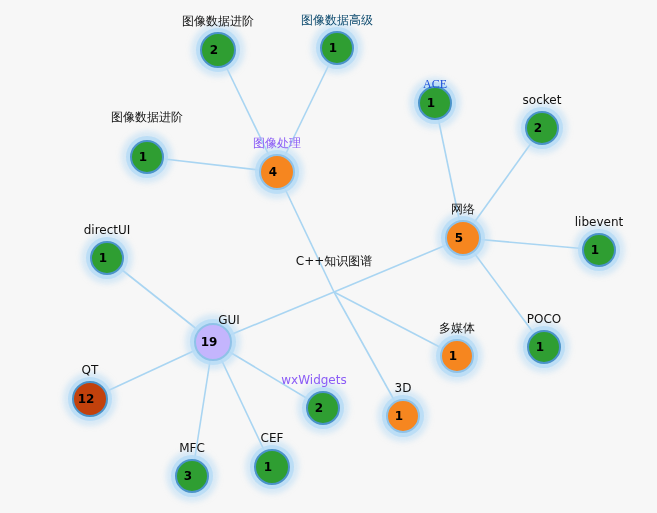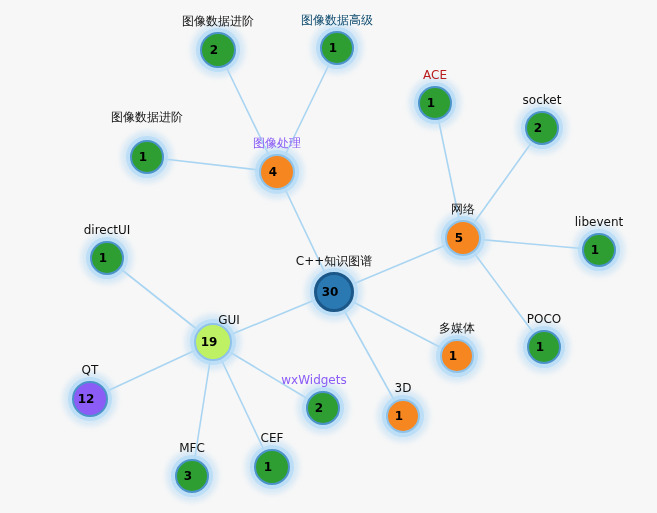--- a/index.html
+++ b/index.html
@@ -61,33 +61,30 @@
       <line x1="334" y1="292" x2="213" y2="342" stroke="#a9d5f2" stroke-width="1.6"></line>
       <line x1="334" y1="292" x2="457" y2="356" stroke="#a9d5f2" stroke-width="1.6"></line>
       <line x1="334" y1="292" x2="403" y2="416" stroke="#a9d5f2" stroke-width="1.6"></line>
       <line x1="213" y1="342" x2="107" y2="258" stroke="#a9d5f2" stroke-width="1.6"></line>
       <line x1="213" y1="342" x2="90" y2="399" stroke="#a9d5f2" stroke-width="1.6"></line>
       <line x1="213" y1="342" x2="323" y2="408" stroke="#a9d5f2" stroke-width="1.6"></line>
       <line x1="213" y1="342" x2="192" y2="476" stroke="#a9d5f2" stroke-width="1.6"></line>
       <line x1="213" y1="342" x2="272" y2="467" stroke="#a9d5f2" stroke-width="1.6"></line>
     </svg>
 
-<div class="node" style="left: 314px; top: 272px; width: 40px; height: 40px; background: rgb(42, 121, 179); border-color: rgb(27, 87, 136); border-width: 3px;">
-      <span class="value" style="color: rgb(0, 0, 0);">30</span>
-    </div>
     <div class="node-label" style="left: 334px; top: 255px; color: rgb(17, 17, 17);">C++知识图谱</div>
     <div class="node" style="left: 259px; top: 154px; width: 36px; height: 36px; background: rgb(246, 134, 31); border-color: rgb(143, 194, 232); border-width: 2px;">
       <span class="value" style="color: rgb(0, 0, 0);">4</span>
     </div>
     <div class="node-label" style="left: 277px; top: 137px; color: #8b5cf6;">图像处理</div>
     <div class="node" style="left: 445px; top: 220px; width: 36px; height: 36px; background: rgb(246, 134, 31); border-color: rgb(143, 194, 232); border-width: 2px;">
       <span class="value" style="color: rgb(0, 0, 0);">5</span>
     </div>
     <div class="node-label" style="left: 463px; top: 203px; color: rgb(17, 17, 17);">网络</div>
-    <div class="node" style="left: 194px; top: 323px; width: 38px; height: 38px; background: #bef264; border-color: rgb(143, 194, 232); border-width: 2px;">
+    <div class="node" style="left: 194px; top: 323px; width: 38px; height: 38px; background: #c4b5fd; border-color: rgb(143, 194, 232); border-width: 2px;">
       <span class="value" style="color: rgb(0, 0, 0);">19</span>
     </div>
     <div class="node-label" style="left: 213px; top: 314px; color: rgb(17, 17, 17); margin-left: 16px;">GUI</div>
     <div class="node" style="left: 440px; top: 339px; width: 34px; height: 34px; background: rgb(246, 134, 31); border-color: rgb(143, 194, 232); border-width: 2px;">
       <span class="value" style="color: rgb(0, 0, 0);">1</span>
     </div>
     <div class="node-label" style="left: 457px; top: 322px; color: rgb(17, 17, 17);">多媒体</div>
     <div class="node" style="left: 386px; top: 399px; width: 34px; height: 34px; background: rgb(246, 134, 31); border-color: rgb(143, 194, 232); border-width: 2px;">
       <span class="value" style="color: rgb(0, 0, 0);">1</span>
     </div>
@@ -100,38 +97,38 @@
       <span class="value" style="color: rgb(0, 0, 0);">1</span>
     </div>
     <div class="node-label" style="left: 337px; top: 14px; color: #0c4a6e;">图像数据高级</div>
     <div class="node" style="left: 130px; top: 140px; width: 34px; height: 34px; background: rgb(47, 158, 50); border-color: rgb(75, 147, 201); border-width: 2px;">
       <span class="value" style="color: rgb(0, 0, 0);">1</span>
     </div>
     <div class="node-label" style="left: 147px; top: 111px; color: rgb(17, 17, 17);">图像数据进阶</div>
     <div class="node" style="left: 418px; top: 86px; width: 34px; height: 34px; background: rgb(47, 158, 50); border-color: rgb(75, 147, 201); border-width: 2px;">
       <span class="value" style="color: rgb(0, 0, 0);">1</span>
     </div>
-    <div class="node-label" style="left: 435px; top: 69px; color: #b91c1c;">ACE</div>
+    <div class="node-label" style="left: 435px; top: 78px; color: #1d4ed8; font-family: Liberation Serif, serif;">ACE</div>
     <div class="node" style="left: 525px; top: 111px; width: 34px; height: 34px; background: rgb(47, 158, 50); border-color: rgb(75, 147, 201); border-width: 2px;">
       <span class="value" style="color: rgb(0, 0, 0);">2</span>
     </div>
     <div class="node-label" style="left: 542px; top: 94px; color: rgb(17, 17, 17); text-align: right;">socket</div>
     <div class="node" style="left: 582px; top: 233px; width: 34px; height: 34px; background: rgb(47, 158, 50); border-color: rgb(75, 147, 201); border-width: 2px;">
       <span class="value" style="color: rgb(0, 0, 0);">1</span>
     </div>
     <div class="node-label" style="left: 599px; top: 216px; color: rgb(17, 17, 17);">libevent</div>
     <div class="node" style="left: 527px; top: 330px; width: 34px; height: 34px; background: rgb(47, 158, 50); border-color: rgb(75, 147, 201); border-width: 2px;">
       <span class="value" style="color: rgb(0, 0, 0);">1</span>
     </div>
     <div class="node-label" style="left: 544px; top: 313px; color: rgb(17, 17, 17);">POCO</div>
     <div class="node" style="left: 90px; top: 241px; width: 34px; height: 34px; background: rgb(47, 158, 50); border-color: rgb(75, 147, 201); border-width: 2px;">
       <span class="value" style="color: rgb(0, 0, 0);">1</span>
     </div>
     <div class="node-label" style="left: 107px; top: 224px; color: rgb(17, 17, 17);">directUI</div>
-    <div class="node" style="left: 72px; top: 381px; width: 36px; height: 36px; background: #8b5cf6; border-color: rgb(75, 147, 201); border-width: 2px;">
+    <div class="node" style="left: 72px; top: 381px; width: 36px; height: 36px; background: #c2410c; border-color: rgb(75, 147, 201); border-width: 2px;">
       <span class="value" style="color: rgb(0, 0, 0);">12</span>
     </div>
     <div class="node-label" style="left: 90px; top: 364px; color: rgb(17, 17, 17);">QT</div>
     <div class="node" style="left: 306px; top: 391px; width: 34px; height: 34px; background: rgb(47, 158, 50); border-color: rgb(75, 147, 201); border-width: 2px;">
       <span class="value" style="color: rgb(0, 0, 0);">2</span>
     </div>
     <div class="node-label" style="left: 314px; top: 374px; color: #8b5cf6;">wxWidgets</div>
     <div class="node" style="left: 175px; top: 459px; width: 34px; height: 34px; background: rgb(47, 158, 50); border-color: rgb(75, 147, 201); border-width: 2px;">
       <span class="value" style="color: rgb(0, 0, 0);">3</span>
     </div>

